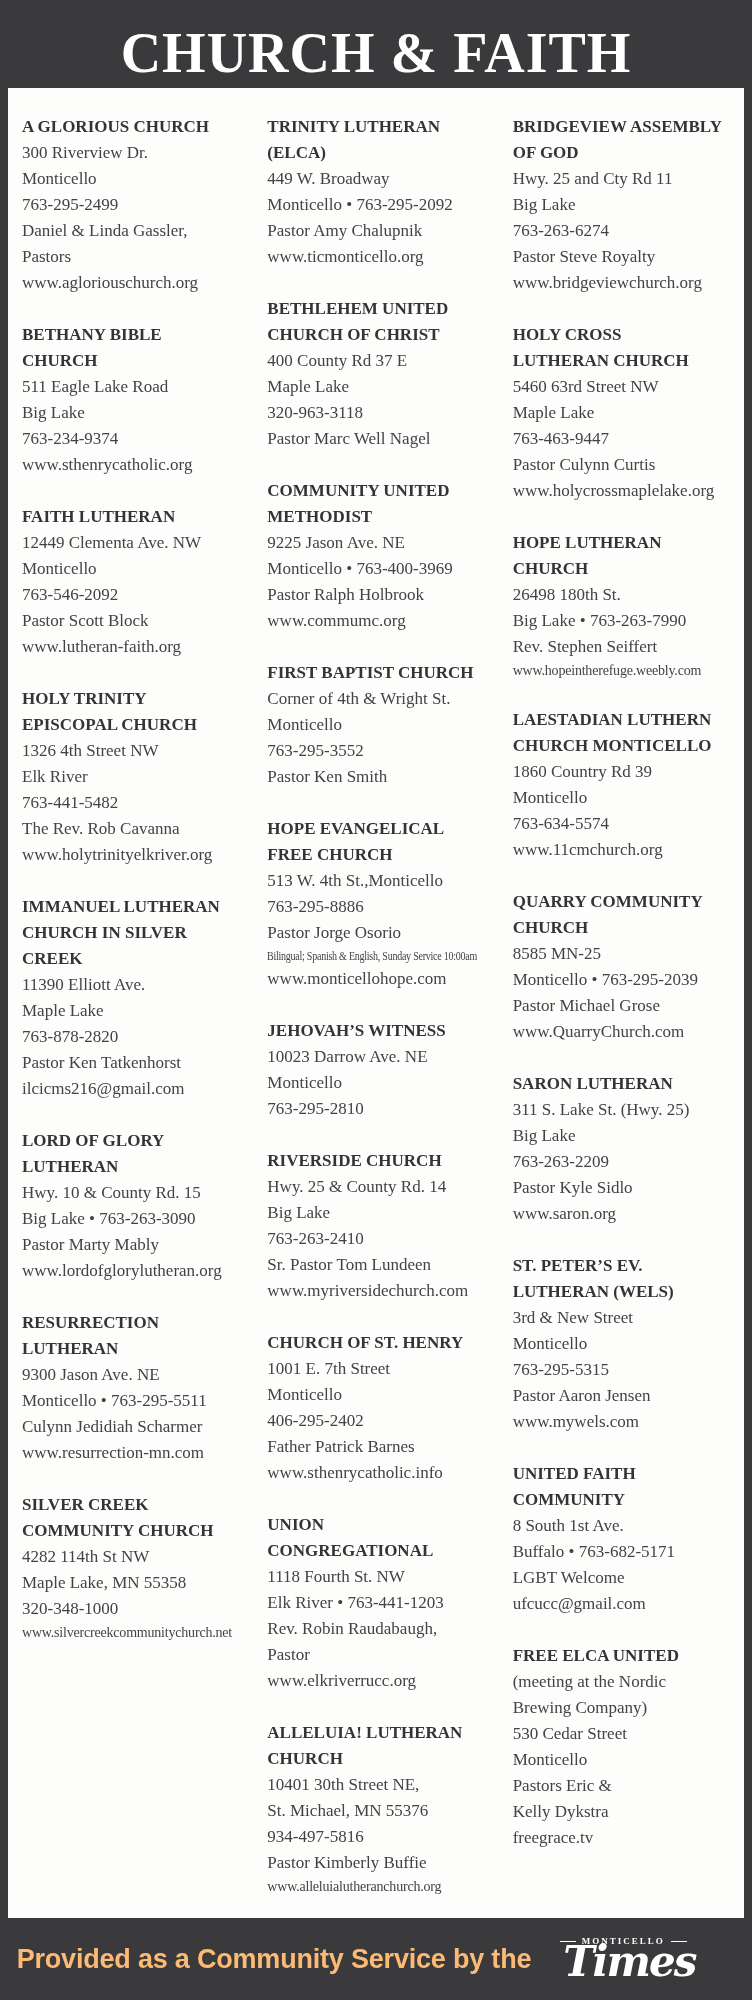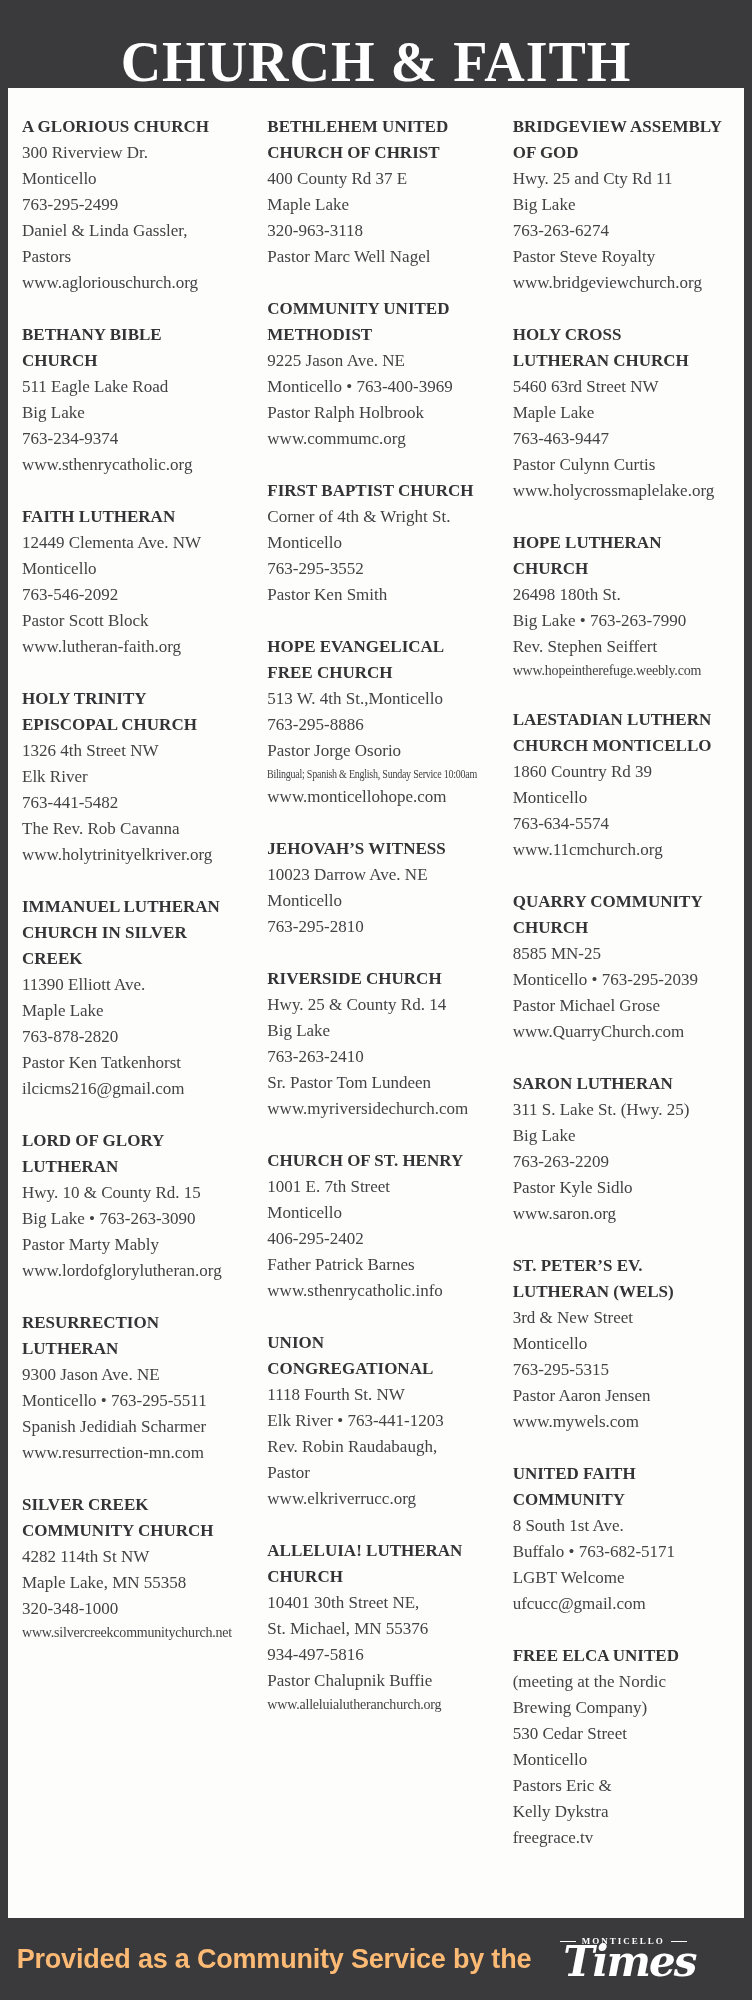--- a/index.html
+++ b/index.html
@@ -8,21 +8,21 @@
     position:relative;
     background:#3a3a3c;
     font-family:"Liberation Serif","DejaVu Serif",serif;
     overflow:hidden;
   }
   .masthead{
     position:absolute;top:0;left:0;width:752px;height:88px;
     text-align:center;
   }
   .masthead h1{
-    margin:16px;line-height:92px;
+    margin:7px;line-height:92px;
     font-size:56px;font-weight:bold;color:#ffffff;
     letter-spacing:1px;
     font-family:"Liberation Serif","DejaVu Serif",serif;
   }
   .panel{
     position:absolute;left:8px;top:88px;width:736px;height:1830px;
     background:#fdfdfc;
     box-sizing:border-box;
   }
   .cols{display:flex;width:100%;height:100%;}
@@ -133,33 +133,41 @@
           <div class="line">Hwy. 10 &amp; County Rd. 15</div>
           <div class="line">Big Lake • 763-263-3090</div>
           <div class="line">Pastor Marty Mably</div>
           <div class="line">www.lordofglorylutheran.org</div>
         </div>
         <div class="entry">
           <div class="church-name">RESURRECTION
 LUTHERAN</div>
           <div class="line">9300 Jason Ave. NE</div>
           <div class="line">Monticello • 763-295-5511</div>
-          <div class="line">Spanish Jedidiah Scharmer</div>
+          <div class="line">Culynn Jedidiah Scharmer</div>
           <div class="line">www.resurrection-mn.com</div>
         </div>
         <div class="entry">
           <div class="church-name">SILVER CREEK
 COMMUNITY CHURCH</div>
           <div class="line">4282 114th St NW</div>
           <div class="line">Maple Lake, MN 55358</div>
           <div class="line">320-348-1000</div>
           <div class="line small">www.silvercreekcommunitychurch.net</div>
         </div>
       </div>
     <div class="col">
+        <div class="entry">
+          <div class="church-name">TRINITY LUTHERAN
+(ELCA)</div>
+          <div class="line">449 W. Broadway</div>
+          <div class="line">Monticello • 763-295-2092</div>
+          <div class="line">Pastor Amy Chalupnik</div>
+          <div class="line">www.ticmonticello.org</div>
+        </div>
         <div class="entry">
           <div class="church-name">BETHLEHEM UNITED
 CHURCH OF CHRIST</div>
           <div class="line">400 County Rd 37 E</div>
           <div class="line">Maple Lake</div>
           <div class="line">320-963-3118</div>
           <div class="line">Pastor Marc Well Nagel</div>
         </div>
         <div class="entry">
           <div class="church-name">COMMUNITY UNITED
@@ -215,21 +223,21 @@
           <div class="line">Rev. Robin Raudabaugh,</div>
           <div class="line">Pastor</div>
           <div class="line">www.elkriverrucc.org</div>
         </div>
         <div class="entry">
           <div class="church-name">ALLELUIA! LUTHERAN
 CHURCH</div>
           <div class="line">10401 30th Street NE,</div>
           <div class="line">St. Michael, MN 55376</div>
           <div class="line">934-497-5816</div>
-          <div class="line">Pastor Chalupnik Buffie</div>
+          <div class="line">Pastor Kimberly Buffie</div>
           <div class="line small">www.alleluialutheranchurch.org</div>
         </div>
       </div>
     <div class="col">
         <div class="entry">
           <div class="church-name">BRIDGEVIEW ASSEMBLY
 OF GOD</div>
           <div class="line">Hwy. 25 and Cty Rd 11</div>
           <div class="line">Big Lake</div>
           <div class="line">763-263-6274</div>

